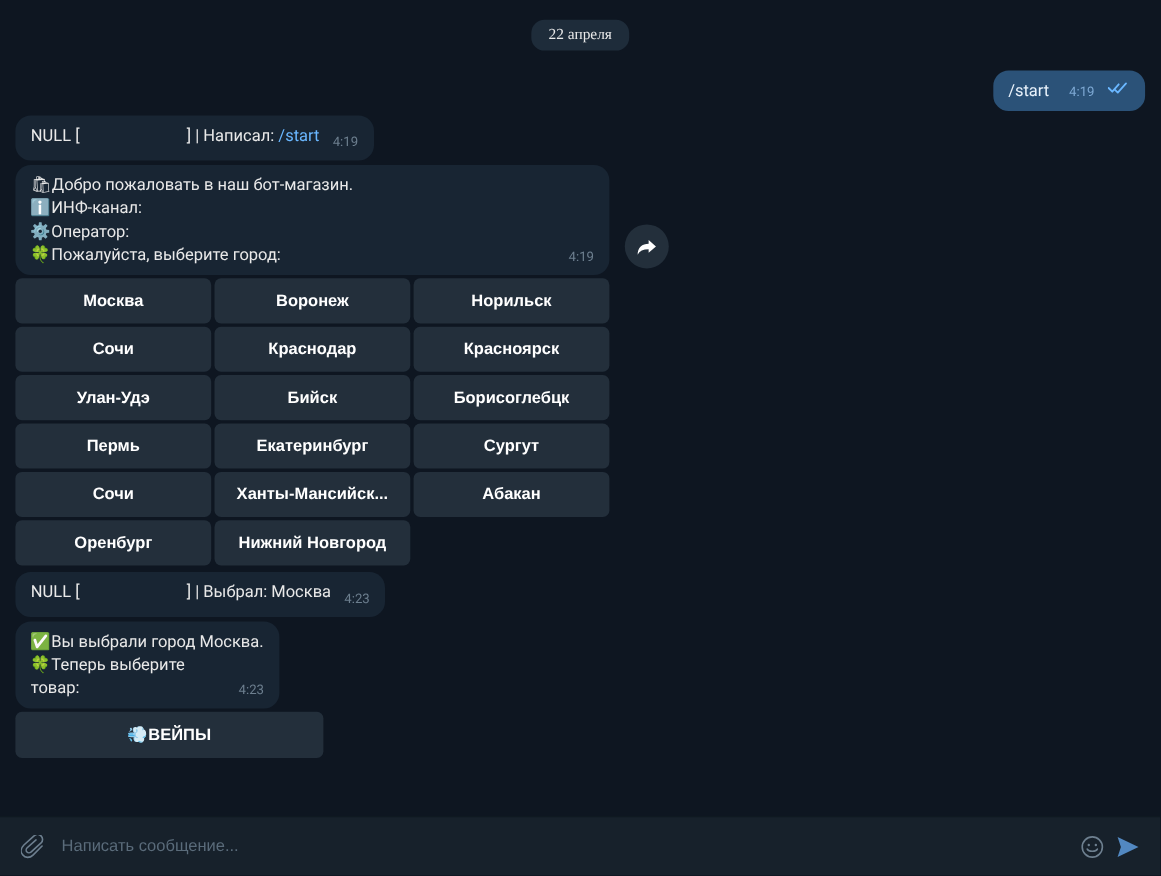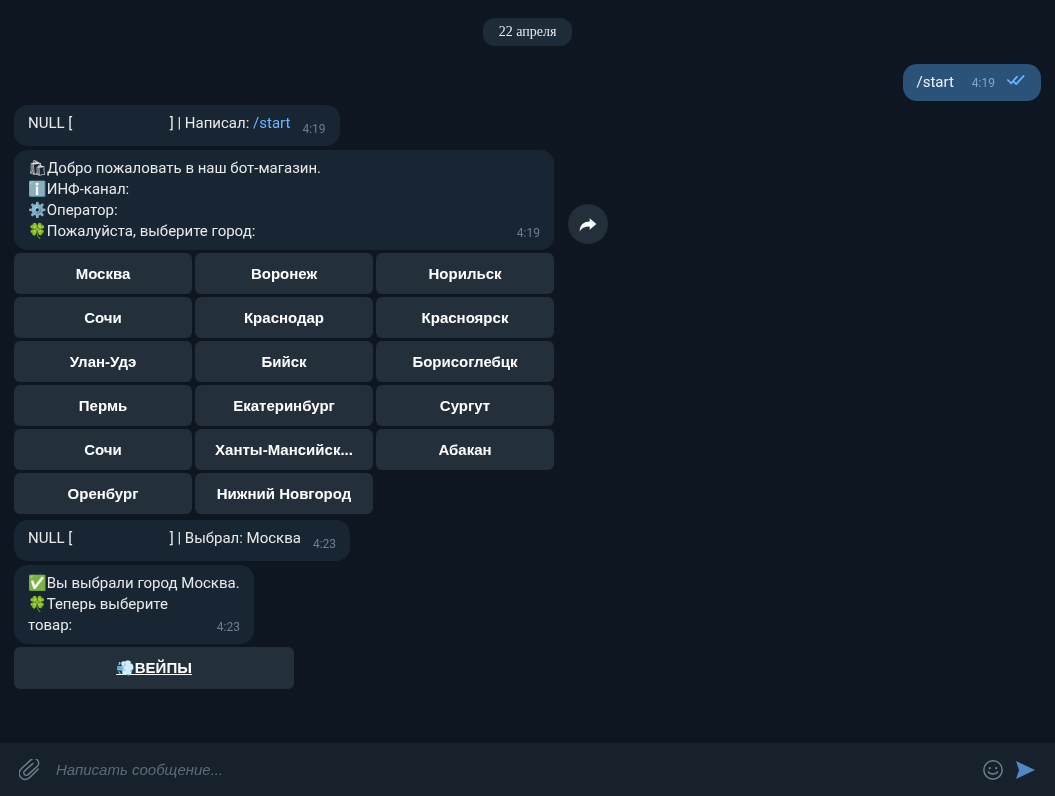--- a/index.html
+++ b/index.html
@@ -75,21 +75,21 @@
   margin-top: 8px;
 }
 .cmd-link { color: #6ab7ff; }
 .kb-grid {
   display: grid;
   gap: 3px;
   margin-top: 3px;
   width: 540px;
 }
 .kb-grid.cols3 { grid-template-columns: repeat(3, 1fr); }
-.kb-grid.cols1 { grid-template-columns: 1fr; width: 280px; text-decoration: underline; }
+.kb-grid.cols1 { grid-template-columns: 1fr; width: 280px; }
 .kb-btn {
   background: #232f3b;
   border: none;
   color: #fff;
   font-size: 15px;
   font-weight: 600;
   padding: 12px 8px;
   border-radius: 6px;
   cursor: pointer;
   text-align: center;
@@ -125,21 +125,20 @@
   color: #6d7f8f;
 }
 .input-bar input {
   flex: 1;
   background: transparent;
   border: none;
   outline: none;
   color: #e9e9e9;
   font-size: 15px;
   padding: 0 10px;
-  font-style: italic;
 }
 .input-bar input::placeholder { color: #5a6b7a; }
 .input-bar .send { color: #5288c1; }
 .null-prefix { color: #e9e9e9; }
 </style>
 </head>
 <body>
 
 <div class="chat-area">
 

